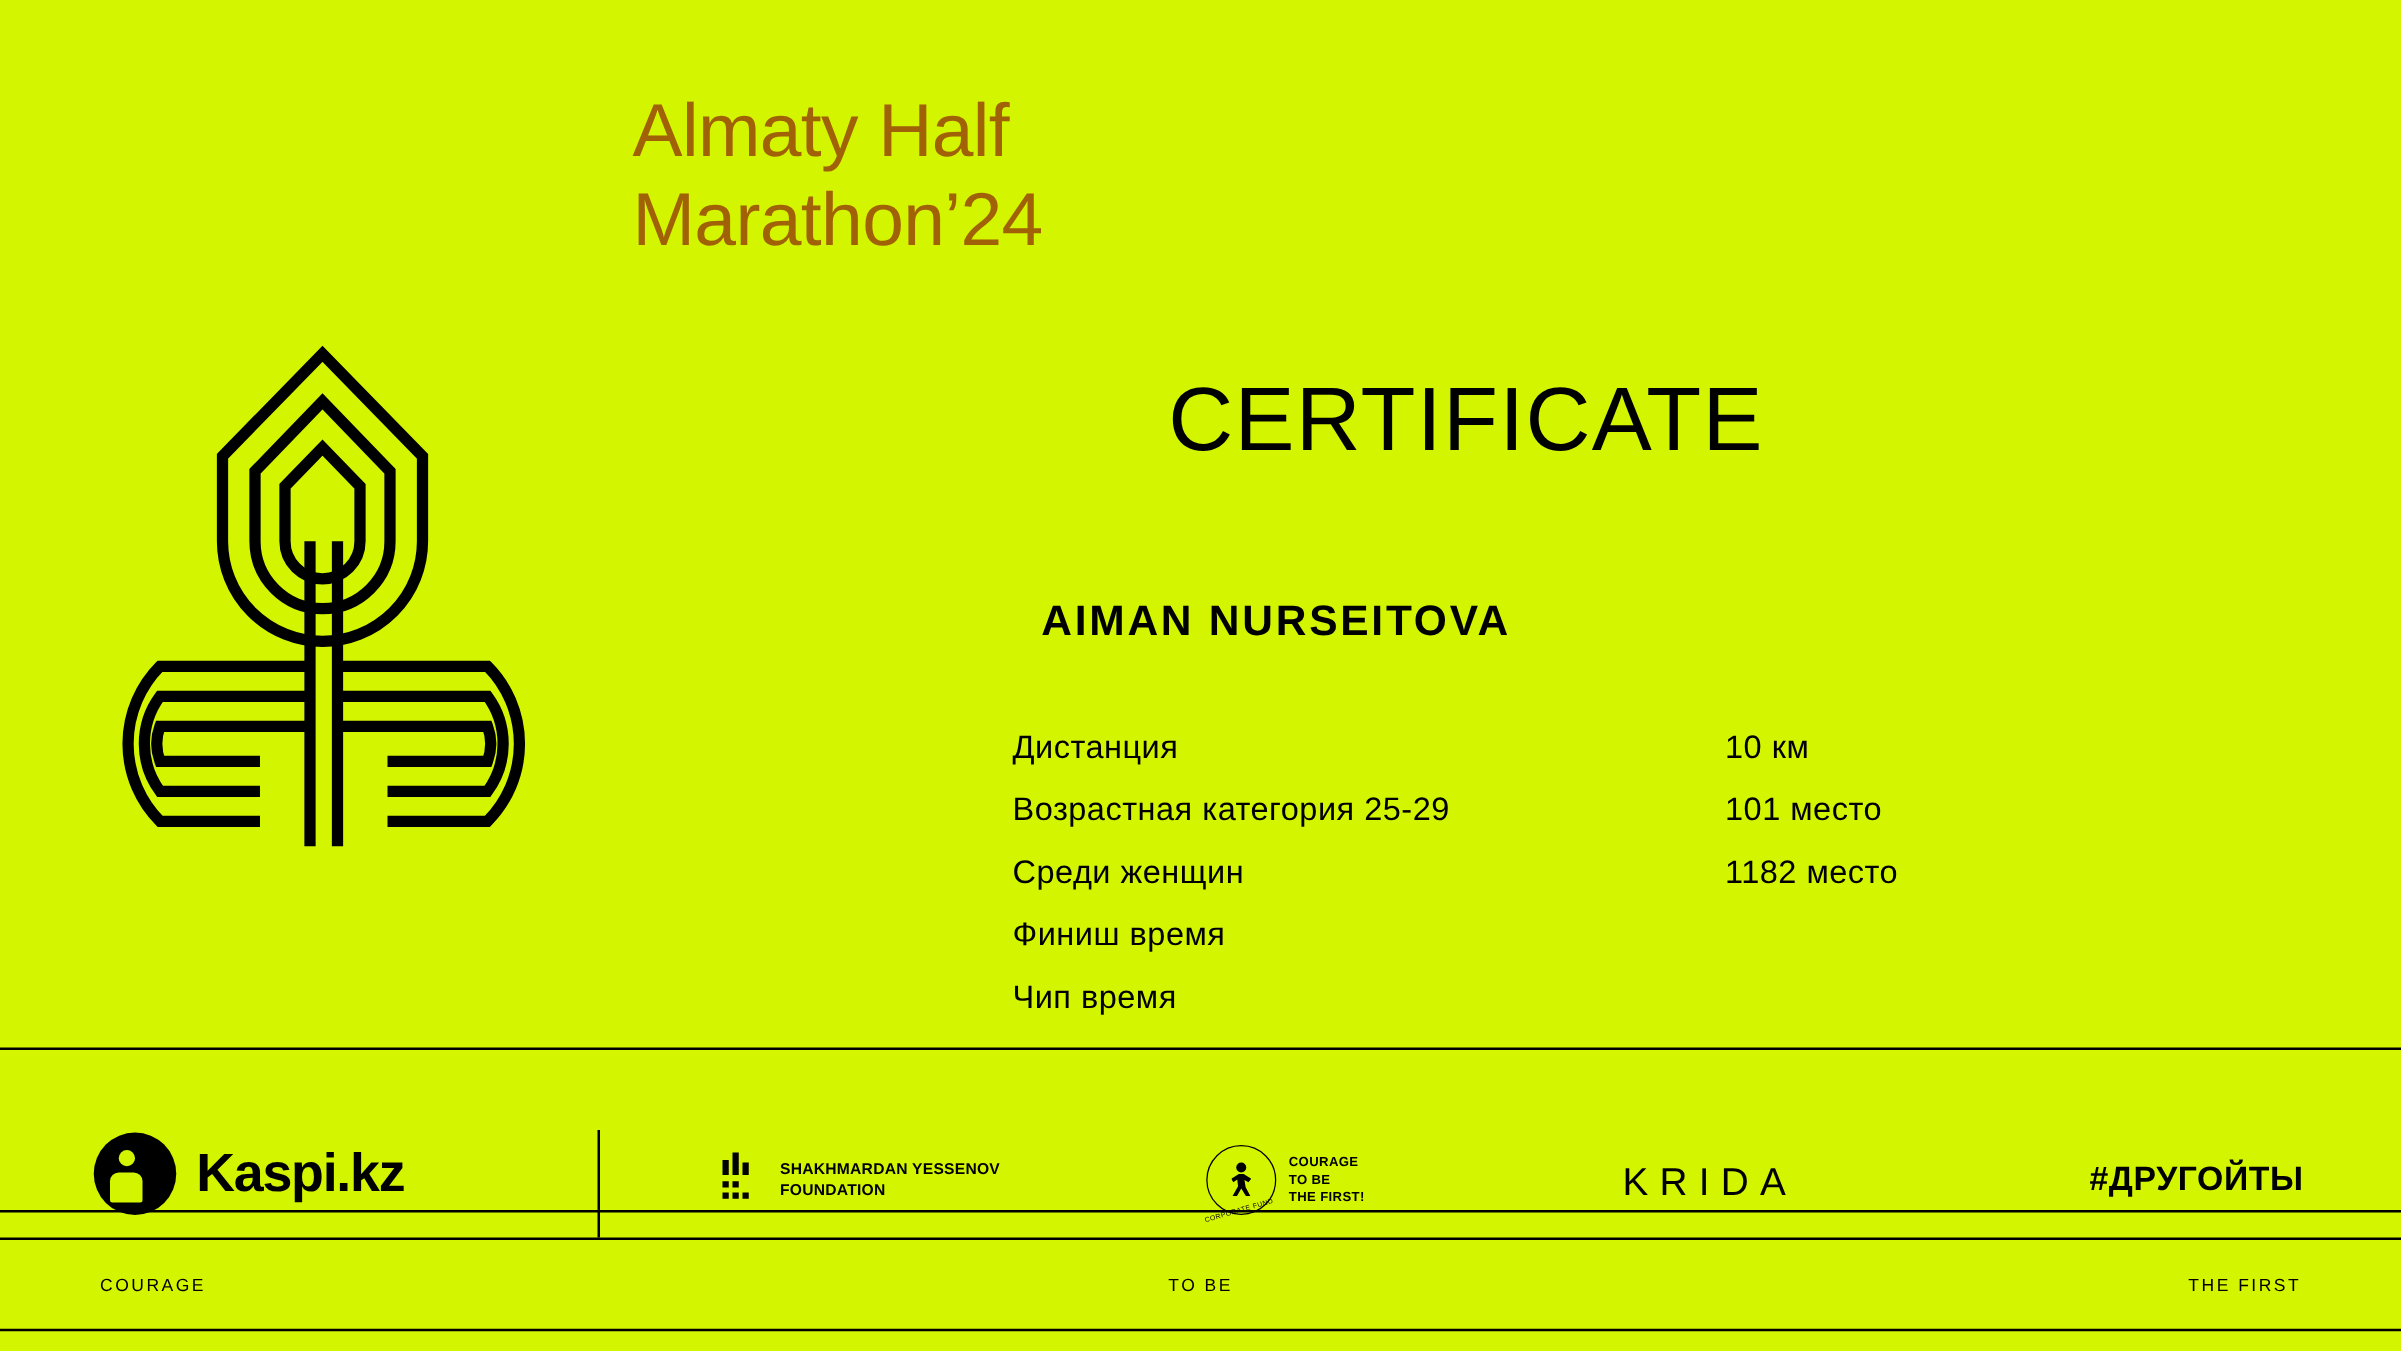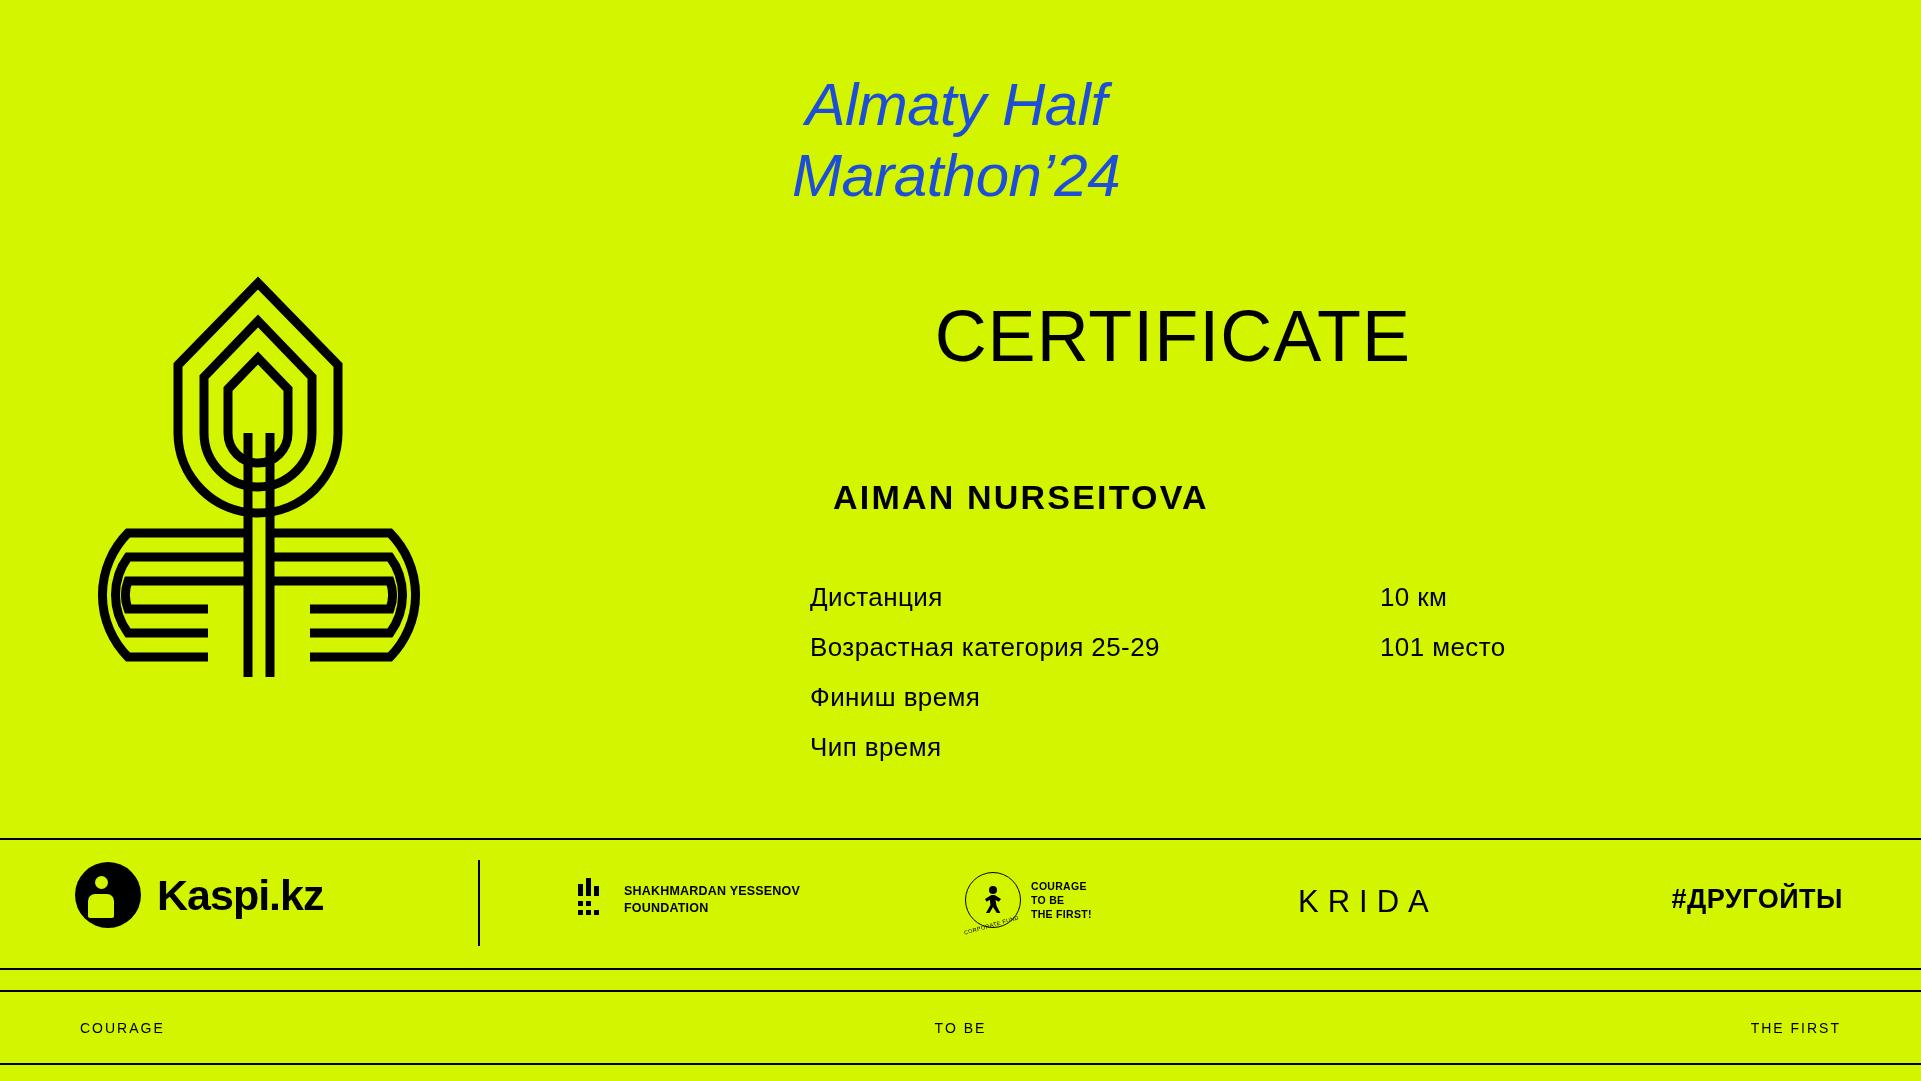--- a/index.html
+++ b/index.html
@@ -45,27 +45,26 @@
     width: 100%;
     height: 100%;
   }
 
   
   .event-title {
     position: absolute;
     right: 515px;
     top: 70px;
     width: 900px;
-    text-align: center;
+    text-align: left;
     font-size: 60px;
     line-height: 1.18;
     letter-spacing: -0.5px;
     font-weight: 400;
-    color: #1d4ed8;
-    font-style: italic;
+    color: #a16207;
   }
   .event-title .line {
     display: block;
     white-space: nowrap;
   }
 
   .cert-word {
     position: absolute;
     right: 510px;
     top: 300px;
@@ -117,21 +116,21 @@
     background: #000;
   }
   .rule-top    { top: 838px; }
   .rule-mid    { top: 968px; }
   .rule-lower  { top: 990px; }
   .rule-bottom { top: 1063px; }
 
   .sponsors {
     position: absolute;
     left: 0;
-    top: 840px;
+    top: 884px;
     width: 1921px;
     height: 128px;
     display: flex;
     align-items: center;
     border-radius: 18px;
   }
 
   .sponsor-kaspi {
     position: absolute;
     left: 75px;
@@ -357,20 +356,24 @@
     <div class="athlete-name">AIMAN NURSEITOVA</div>
 
     <div class="results">
       <div class="result-row">
         <div class="result-label">Дистанция</div>
         <div class="result-value">10 км</div>
       </div>
       <div class="result-row">
         <div class="result-label">Возрастная категория 25-29</div>
         <div class="result-value">101 место</div>
+      </div>
+      <div class="result-row">
+        <div class="result-label">Среди женщин</div>
+        <div class="result-value">1182 место</div>
       </div>
       <div class="result-row">
         <div class="result-label">Финиш время</div>
       </div>
       <div class="result-row">
         <div class="result-label">Чип время</div>
       </div>
     </div>
 
   </div>

